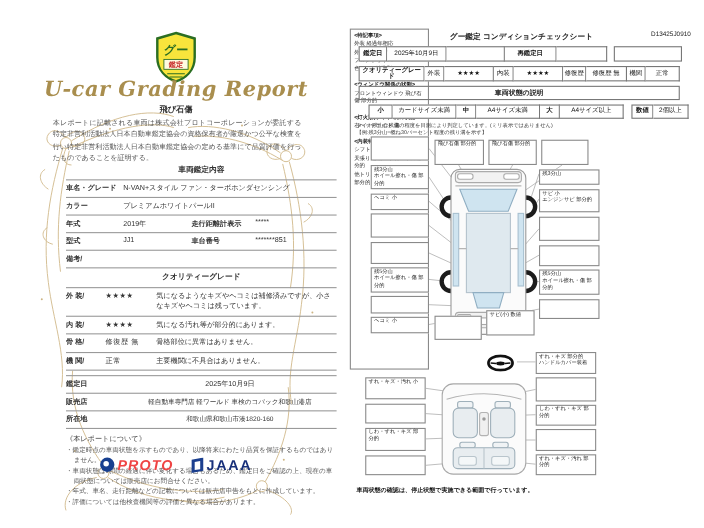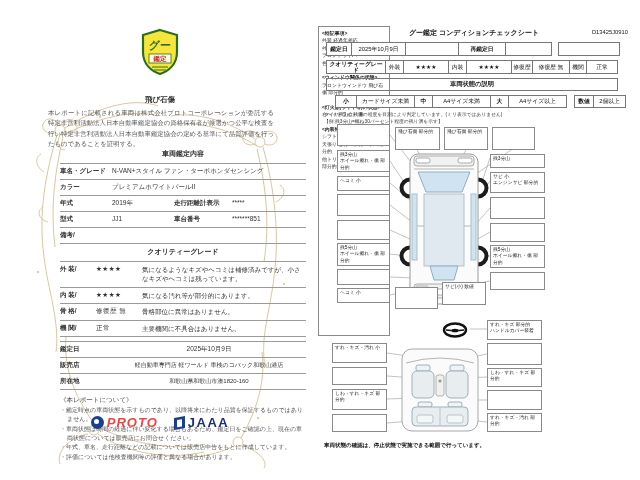--- a/index.html
+++ b/index.html
@@ -104,20 +104,21 @@
   </svg>
 
   <svg class="abs" style="left:132px;top:6px" width="40" height="48" viewBox="0 0 40 48">
     <path d="M20,2 L37,7 L37,24 C37,36 29,43 20,46 C11,43 3,36 3,24 L3,7 Z" fill="#f8e53c" stroke="#2b6e22" stroke-width="2.2"></path>
     <text x="20" y="21" text-anchor="middle" font-size="11" font-weight="bold" fill="#2b6e22">グー</text>
     <rect x="9" y="26" width="22" height="9" fill="#fffbe0" stroke="#2b6e22" stroke-width="0.8"></rect>
     <text x="20" y="33" text-anchor="middle" font-size="6.5" font-weight="bold" fill="#c62828">鑑定</text>
     <path d="M12,39 L28,39 M14,42 L26,42" stroke="#2b6e22" stroke-width="1"></path>
   </svg>
 
+  <div class="abs lp-title">U-car Grading Report</div>
   <div class="abs lp-sub">飛び石傷</div>
   <div class="abs lp-intro">本レポートに記載される車両は株式会社プロトコーポレーションが委託する特定非営利活動法人日本自動車鑑定協会の資格保有者が厳選かつ公平な検査を行い特定非営利活動法人日本自動車鑑定協会の定める基準にて品質評価を行ったものであることを証明する。</div>
 
   <div class="abs lp-table">
     <div class="t-sec">車両鑑定内容</div>
     <div class="tgroup">
       <div class="trow">
         <span class="lab">車名・グレード</span>
         <span class="val">N-VAN+スタイル ファン・ターボホンダセンシング</span>
       </div>

